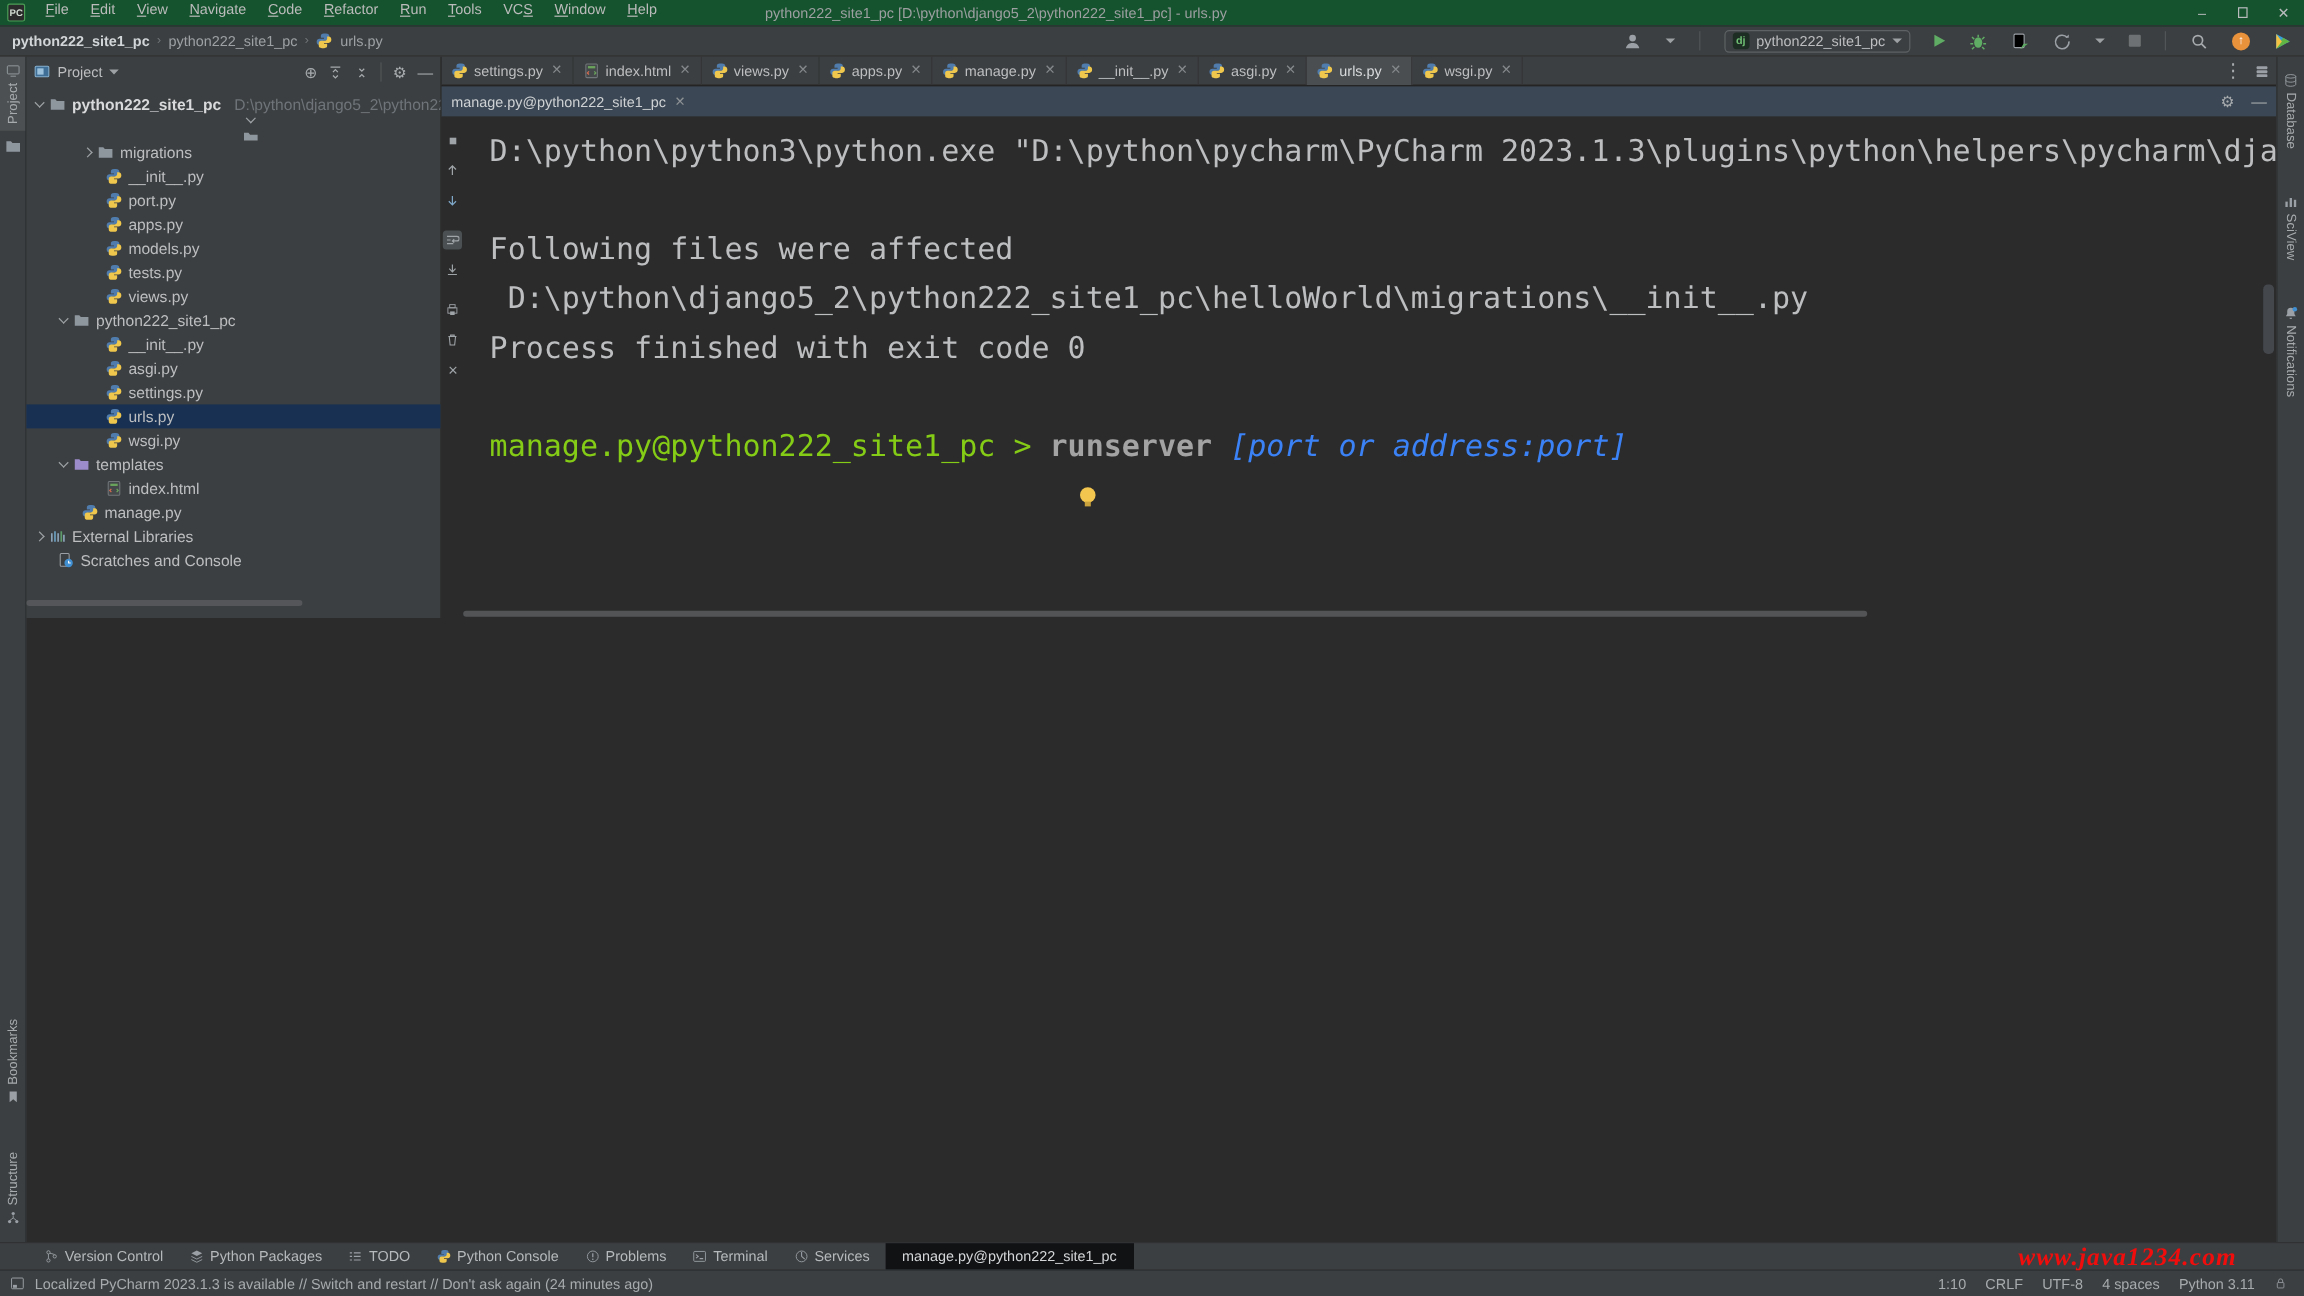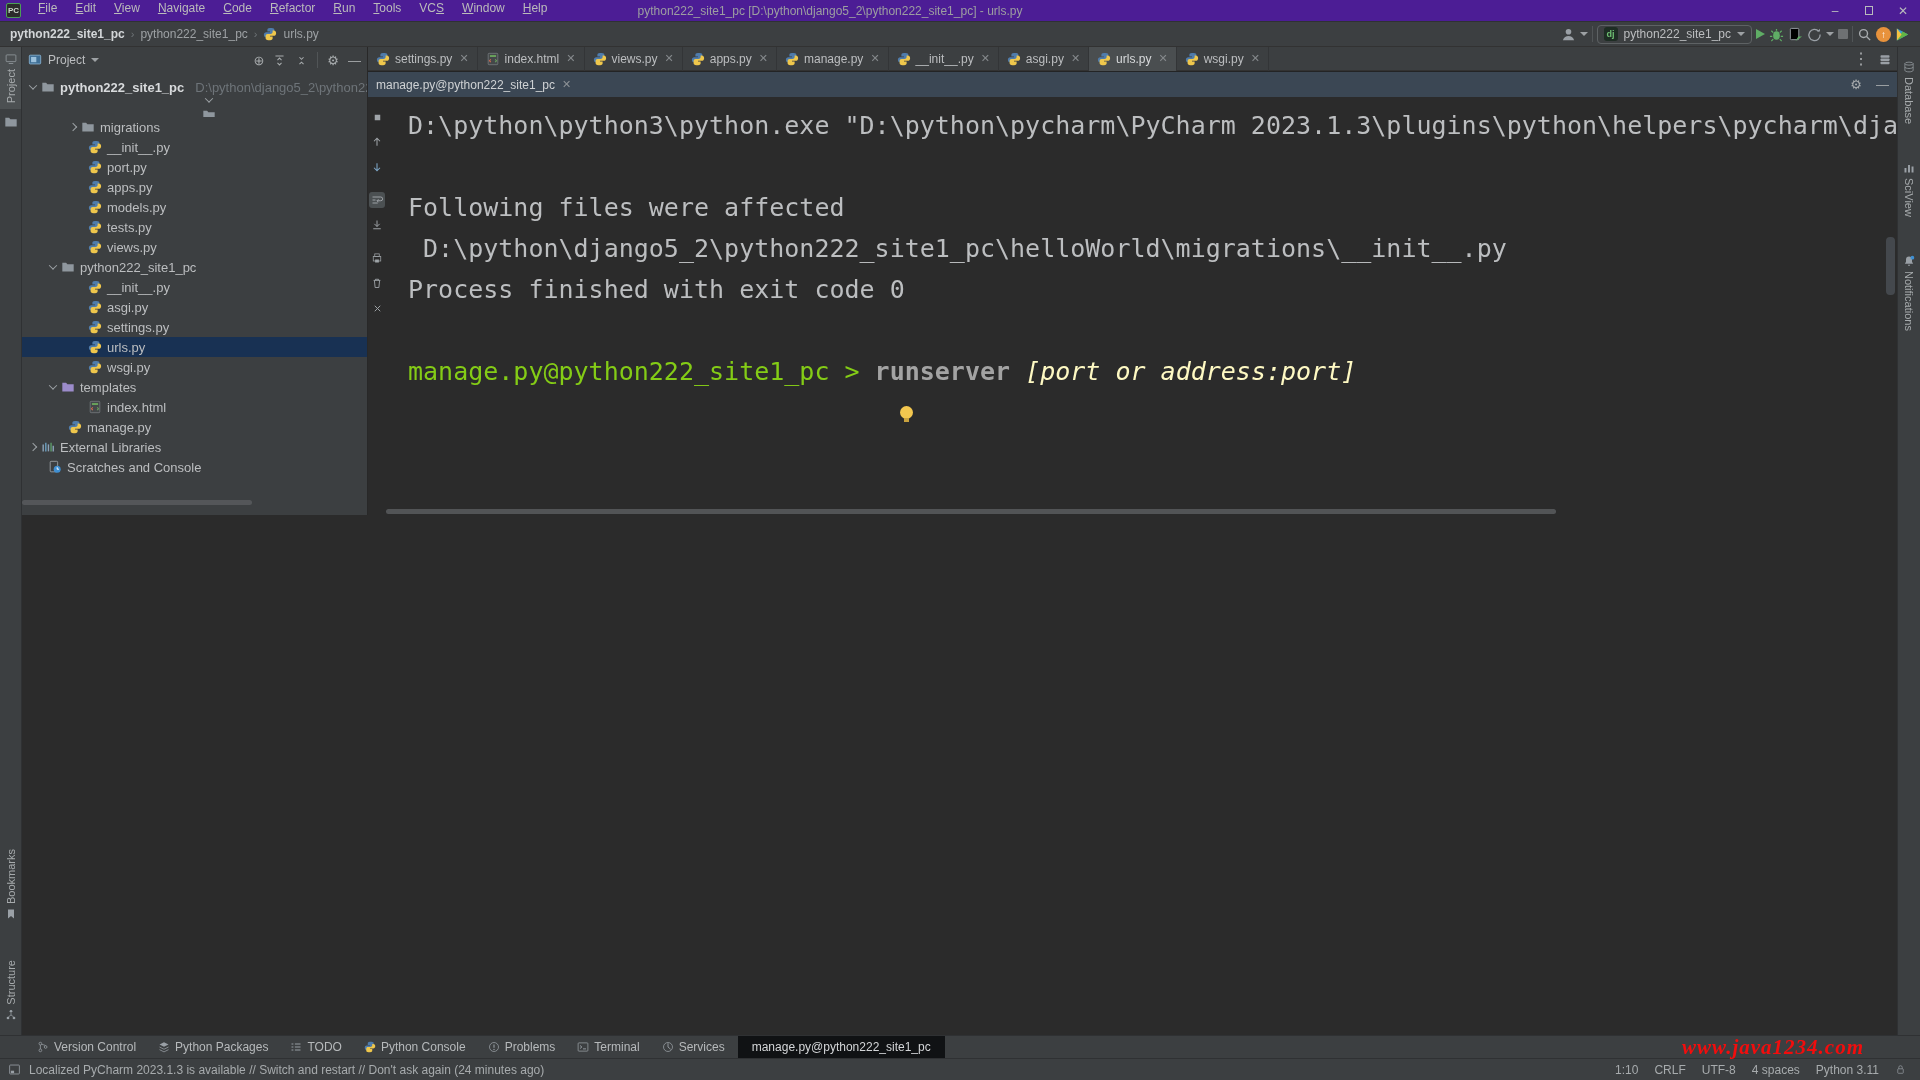--- a/index.html
+++ b/index.html
@@ -1,39 +1,39 @@
 <!DOCTYPE html>
 <html><head>
 <meta charset="utf-8">
 <style>
   * { margin:0; padding:0; box-sizing:border-box; }
   html,body { width:1920px; height:1080px; overflow:hidden; background:#2b2b2b;
     font-family:"Liberation Sans", sans-serif; -webkit-font-smoothing:antialiased; }
   .icon { display:inline-flex; align-items:center; justify-content:center; flex:none; }
 
   
-  .titlebar { position:absolute; left:0; top:0; width:1920px; height:22px; background:#4c1d95;
+  .titlebar { position:absolute; left:0; top:0; width:1920px; height:22px; background:#14532d;
     display:flex; align-items:center; border-bottom:1px solid #2f3133; z-index:5; }
   .logo { width:15px; height:15px; margin:0 8px 0 6px; background:#2b2b2b; border:1px solid #4c9e57;
     color:#cfd8cf; font-size:8px; font-weight:bold; display:flex; align-items:center; justify-content:center; border-radius:2px; }
   .menu-item { color:#bbbbbb; font-size:12px; padding:0 9px; height:28px; line-height:22px; cursor:default; }
   .menu-item .ul { text-decoration:underline; }
   .win-title { position:absolute; left:300px; right:560px; text-align:center; color:#9d9fa1; font-size:12px;
     white-space:nowrap; overflow:hidden; }
   .win-controls { margin-left:auto; display:flex; height:22px; }
   .wc { width:34px; height:22px; display:flex; align-items:center; justify-content:center; color:#b9bbbd; font-size:12px; }
   .wc .sq { width:8px; height:9px; border:1px solid #b9bbbd; }
 
   
   .navbar { position:absolute; left:0; top:22px; width:1920px; height:25px; background:#3c3f41;
     display:flex; align-items:center; border-bottom:1px solid #323232; z-index:4; }
   .breadcrumbs { display:flex; align-items:center; gap:6px; padding-left:10px; font-size:12px; color:#9da1a4; }
   .crumb.first { color:#d3d6d8; font-weight:bold; }
   .crumb-sep { color:#6f7477; font-size:11px; }
-  .nav-right { margin-left:auto; display:flex; align-items:center; gap:4px; padding-right:10px;justify-content:space-between; }
+  .nav-right { margin-left:auto; display:flex; align-items:center; gap:20px; padding-right:10px;justify-content:space-between; }
   .vsep { width:1px; height:16px; background:#515557; }
   .chip { display:flex; align-items:center; gap:6px; border:1px solid #5e6264; border-radius:4px;
     height:19px; padding:0 6px; color:#bcbec0; font-size:12px; }
   .dj { width:14px; height:14px; border-radius:3px; background:#1e2d24; color:#6fbf73; font-size:9px;
     font-weight:bold; display:flex; align-items:center; justify-content:center; }
   .caret { width:0; height:0; border-left:4px solid transparent; border-right:4px solid transparent;
     border-top:4px solid #9da1a4; display:inline-block; }
   .play-tri { width:0; height:0; border-top:5px solid transparent; border-bottom:5px solid transparent;
     border-left:9px solid #5fad65; }
   .stop-sq { width:10px; height:10px; background:#6e7173; border-radius:1px; }
@@ -91,21 +91,21 @@
   .run-body { flex:1; display:flex; min-height:0; position:relative; }
   .run-gutter { width:18px; flex:none; display:flex; flex-direction:column; align-items:center; padding-top:12px; gap:9px; }
   .cicon { width:16px; height:16px; display:flex; align-items:center; justify-content:center; color:#9fa4a8; font-size:12px; }
   .cicon.sel { background:#4b5052; border-radius:3px; }
   .console { flex:1; font-family:"DejaVu Sans Mono", monospace; font-size:25px; padding:8px 0 0 22px;
     overflow:hidden; position:relative; }
   .con-row { height:41px; line-height:41px; white-space:pre; }
   .c-out { color:#bcbec0; }
   .c-prompt { color:#84cc16; }
   .c-cmd { color:#a3a3a3; font-weight:bold; }
-  .c-hint { color:#fef9c3; font-style:italic;text-align:center; }
+  .c-hint { color:#3b82f6; font-style:italic;text-align:center; }
   .bulb-row { height:41px; display:flex; align-items:center; }
   .bulb { margin-left:492px; width:13px; height:13px; background:#f3c74f; border-radius:50%; position:relative; }
   .bulb:after { content:""; position:absolute; left:4px; top:12px; width:5px; height:4px; background:#c9a23e; }
   .run-hscroll { height:7px; flex:none; position:relative; }
   .run-hscroll .thumb { position:absolute; left:18px; top:1px; width:1170px; height:5px; background:#5c5f61; border-radius:3px; opacity:.8; }
   .run-vscroll { position:absolute; right:2px; top:140px; width:9px; height:58px; background:#50565c; border-radius:4px; opacity:.7; }
 
   
   .toolbar-bottom { position:absolute; left:0; top:1035px; width:1920px; height:23px; background:#3c3f41;
     border-top:1px solid #2f3133; display:flex; align-items:center; gap:4px; padding-left:28px; z-index:5; }

